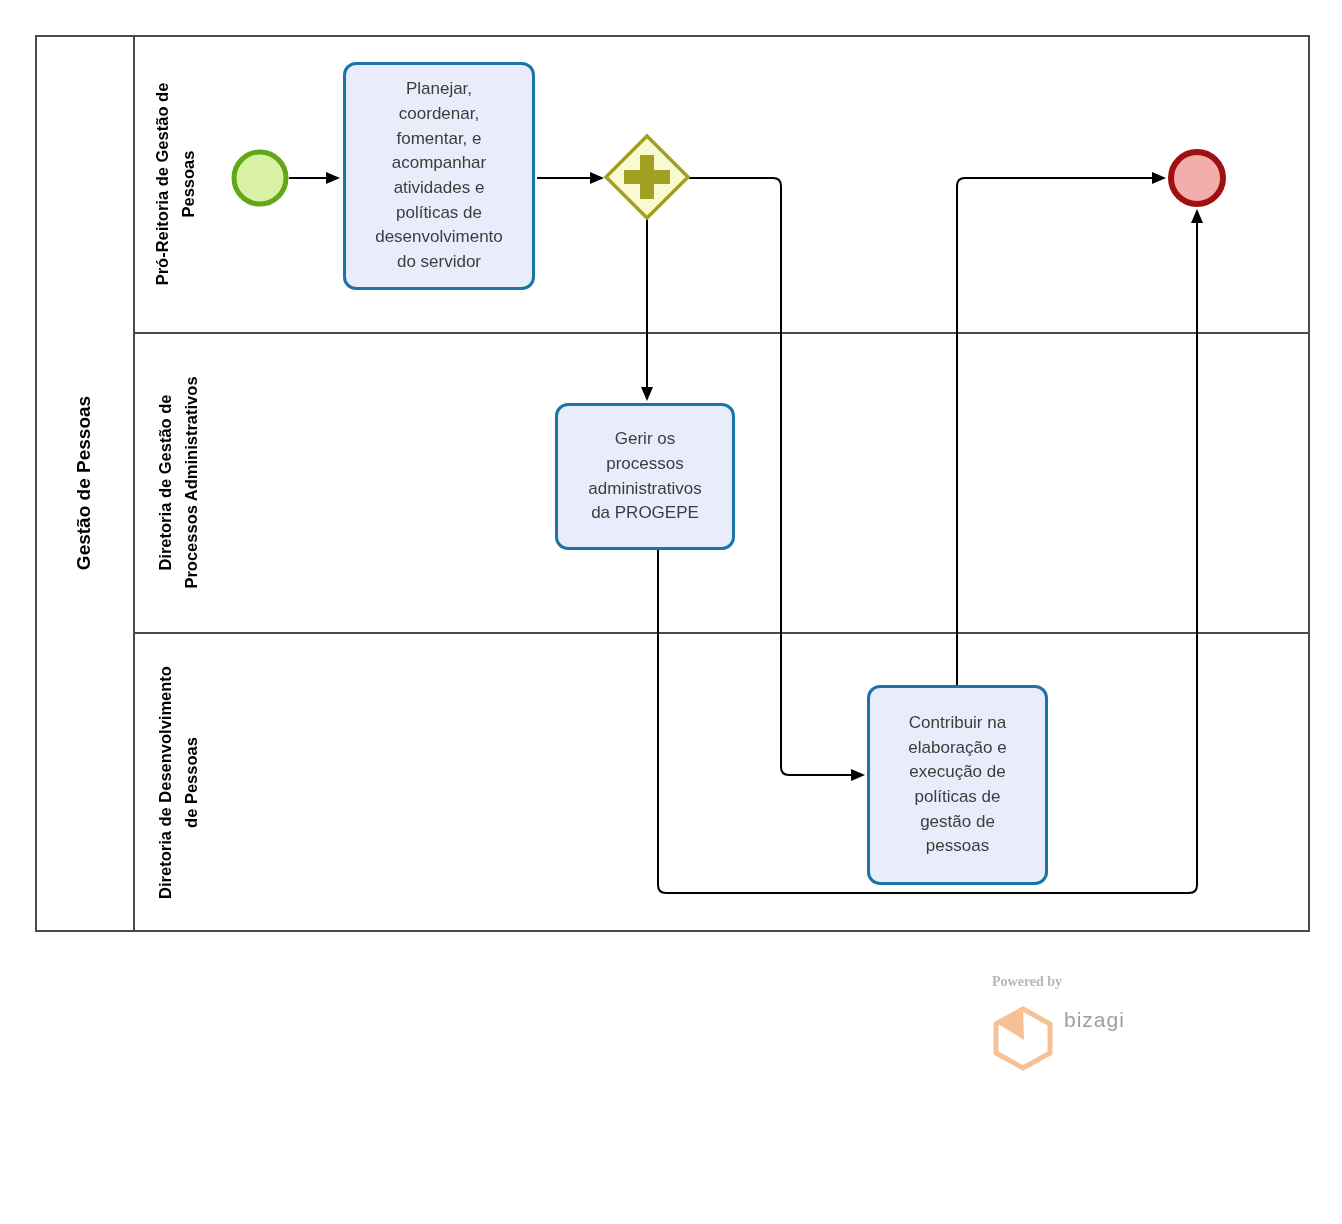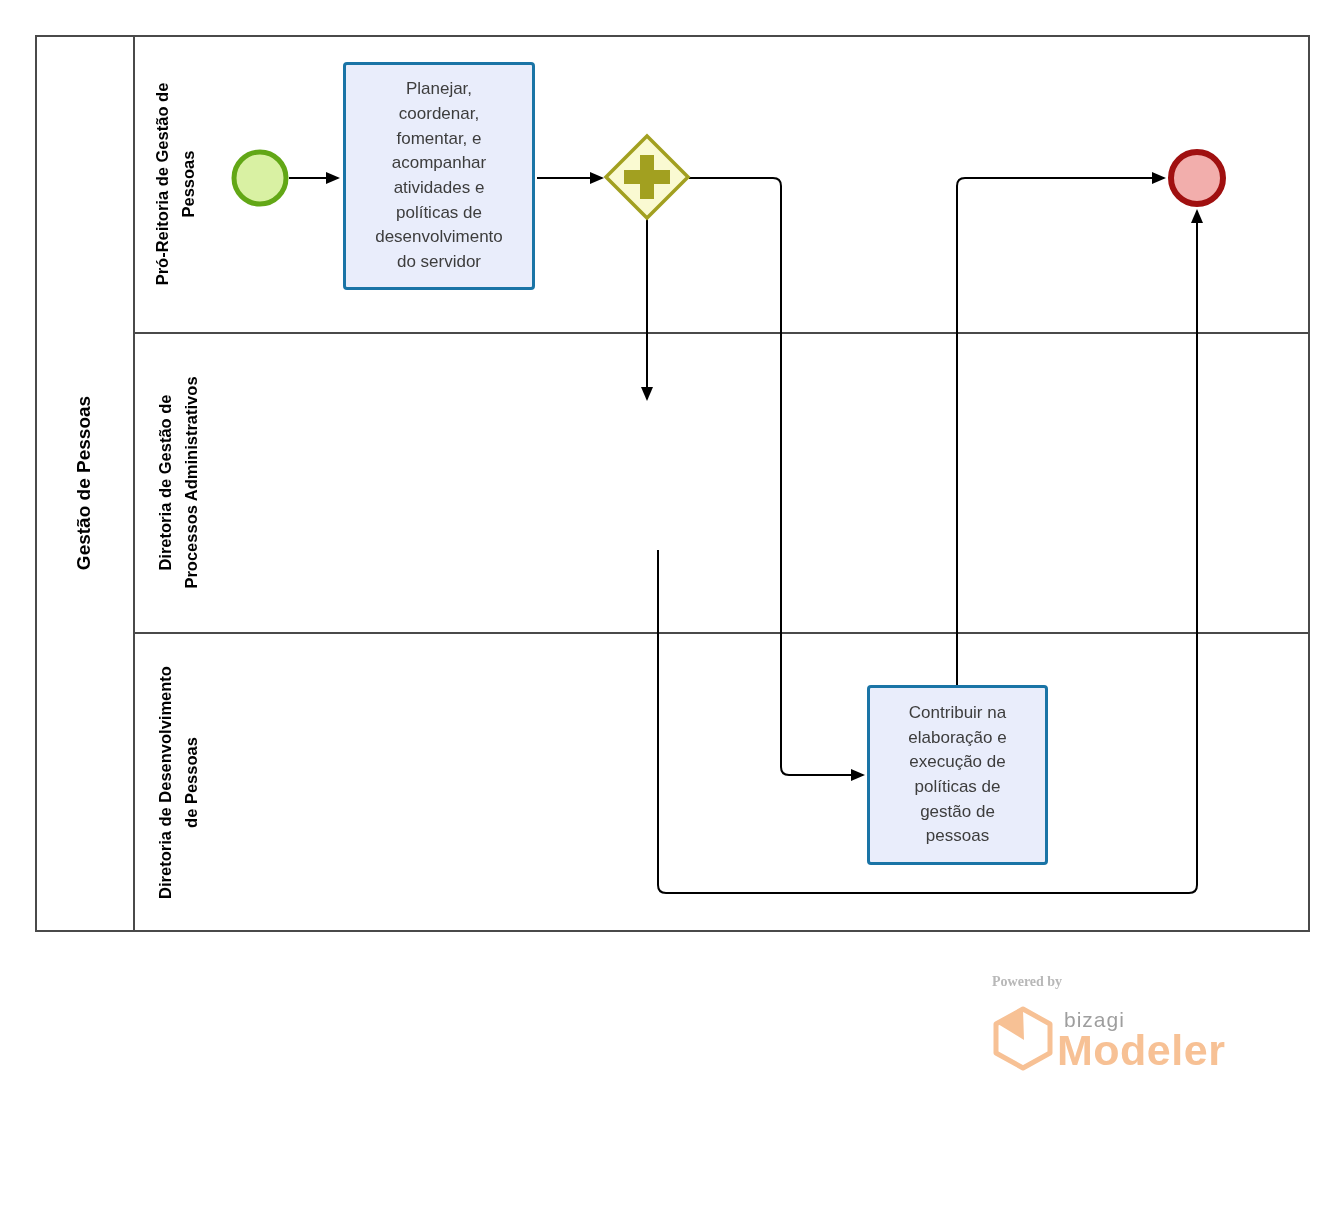--- a/index.html
+++ b/index.html
@@ -54,33 +54,33 @@
   .end-circle   { fill:var(--end-fill);   stroke:var(--end-border);   stroke-width:6; }
   .gateway-shape { fill:var(--gateway-fill); stroke:var(--gateway-border); stroke-width:3.5; stroke-linejoin:miter; }
   .gateway-plus  { fill:var(--gateway-border); }
 
   
   .task {
     position:absolute;
     box-sizing:border-box;
     background:var(--task-fill);
     border:3px solid var(--task-border);
-    border-radius:4px;
+    border-radius:13px;
     display:flex; align-items:center; justify-content:center;
   }
   .task-label {
     white-space:pre-line;
     text-align:center;
     color:var(--task-text);
     font-size:17px;
     line-height:24.7px;
   }
   #task-planejar   { left:343px; top:62px;  width:192px; height:228px; }
   #task-gerir      { left:555px; top:403px; width:180px; height:147px; }
-  #task-contribuir { left:867px; top:685px; width:181px; height:180px; }
+  #task-contribuir { left:867px; top:685px; width:181px; height:200px; }
 
   
   #powered-by {
     position:absolute; left:992px; top:974px;
     font-size:14px; font-weight:bold;
     color:var(--logo-gray-light);
     font-family:Liberation Serif, serif;
   }
   #bizagi-hexagon { position:absolute; left:992px; top:1005px; }
   .hex-outline { fill:none; stroke:var(--logo-orange); stroke-width:5; stroke-linejoin:round; }
@@ -144,33 +144,38 @@
     <div class="task-label">Planejar,
 coordenar,
 fomentar, e
 acompanhar
 atividades e
 políticas de
 desenvolvimento
 do servidor</div>
   </div>
 
+  <div class="task" id="task-gerir">
+    <div class="task-label">Gerir os
+processos
+administrativos
+da PROGEPE</div>
+  </div>
 
   <div class="task" id="task-contribuir">
     <div class="task-label">Contribuir na
 elaboração e
 execução de
 políticas de
 gestão de
 pessoas</div>
   </div>
 
   <div id="powered-by">Powered by</div>
 
   <svg id="bizagi-hexagon" width="62" height="66" viewBox="0 0 62 66">
     <polygon class="hex-outline" points="31,4 58,19 58,48 31,63 4,48 4,19"></polygon>
     <polygon class="hex-fold" points="31,4 6,19 32,35"></polygon>
   </svg>
 
   <div id="bizagi-wordmark">bizagi</div>
-  <div id="modeler-wordmark">Modeler</div>
 
 </div>
 
 </body></html>

